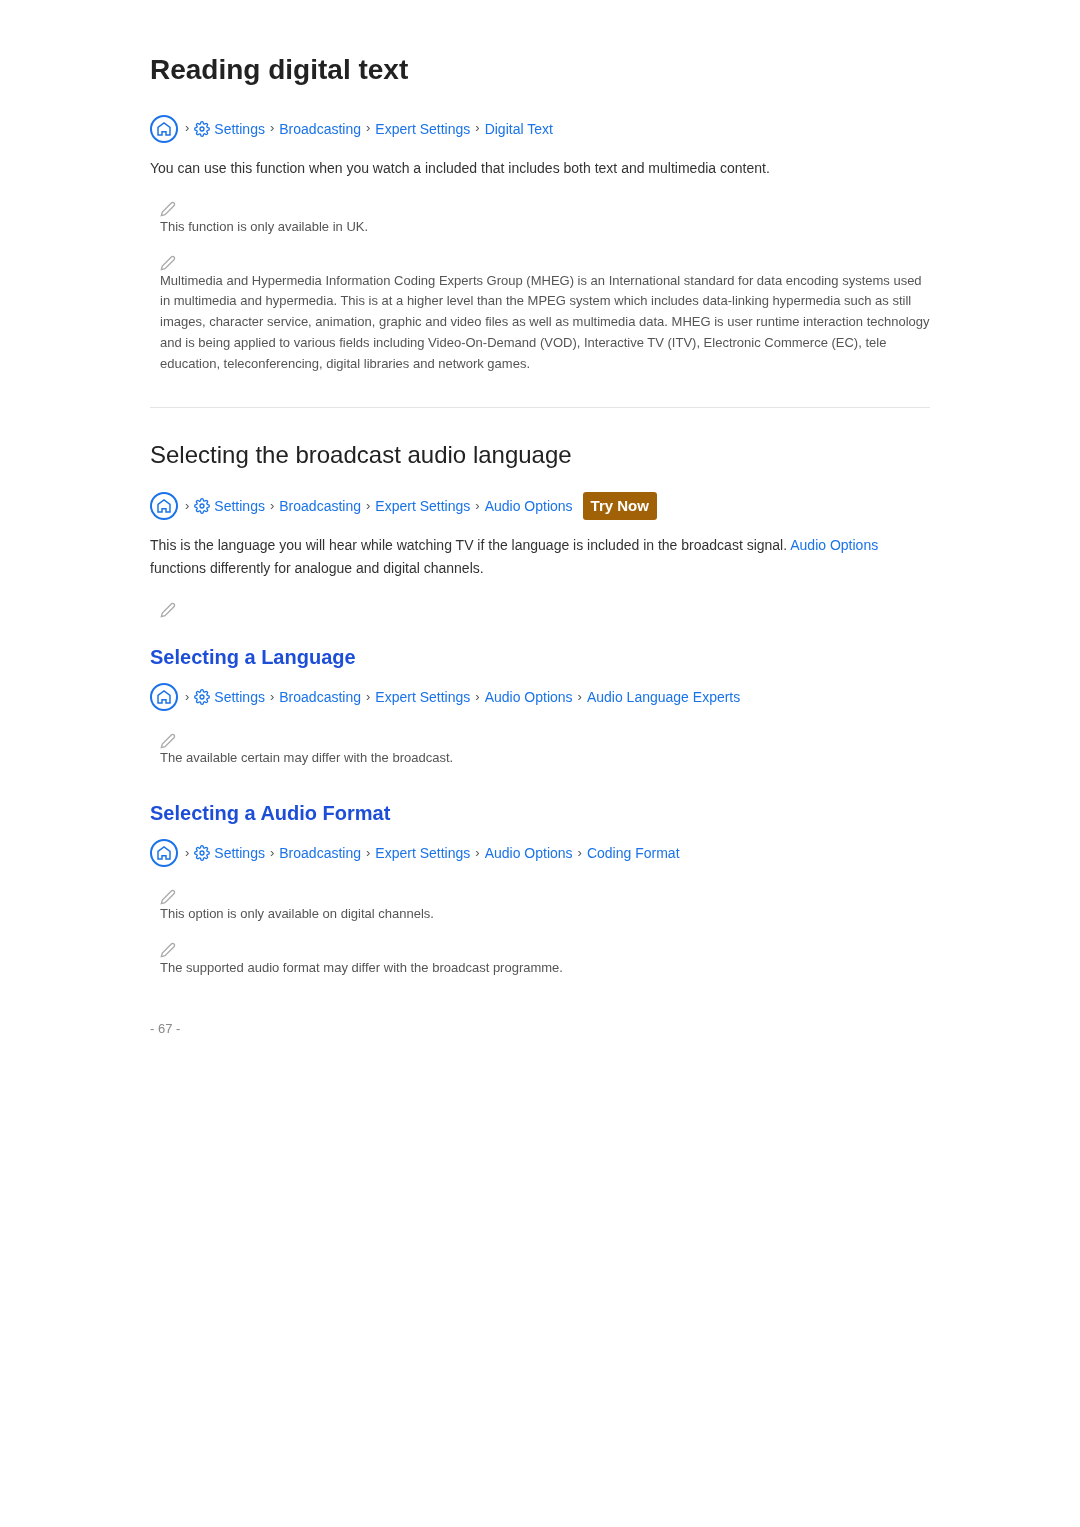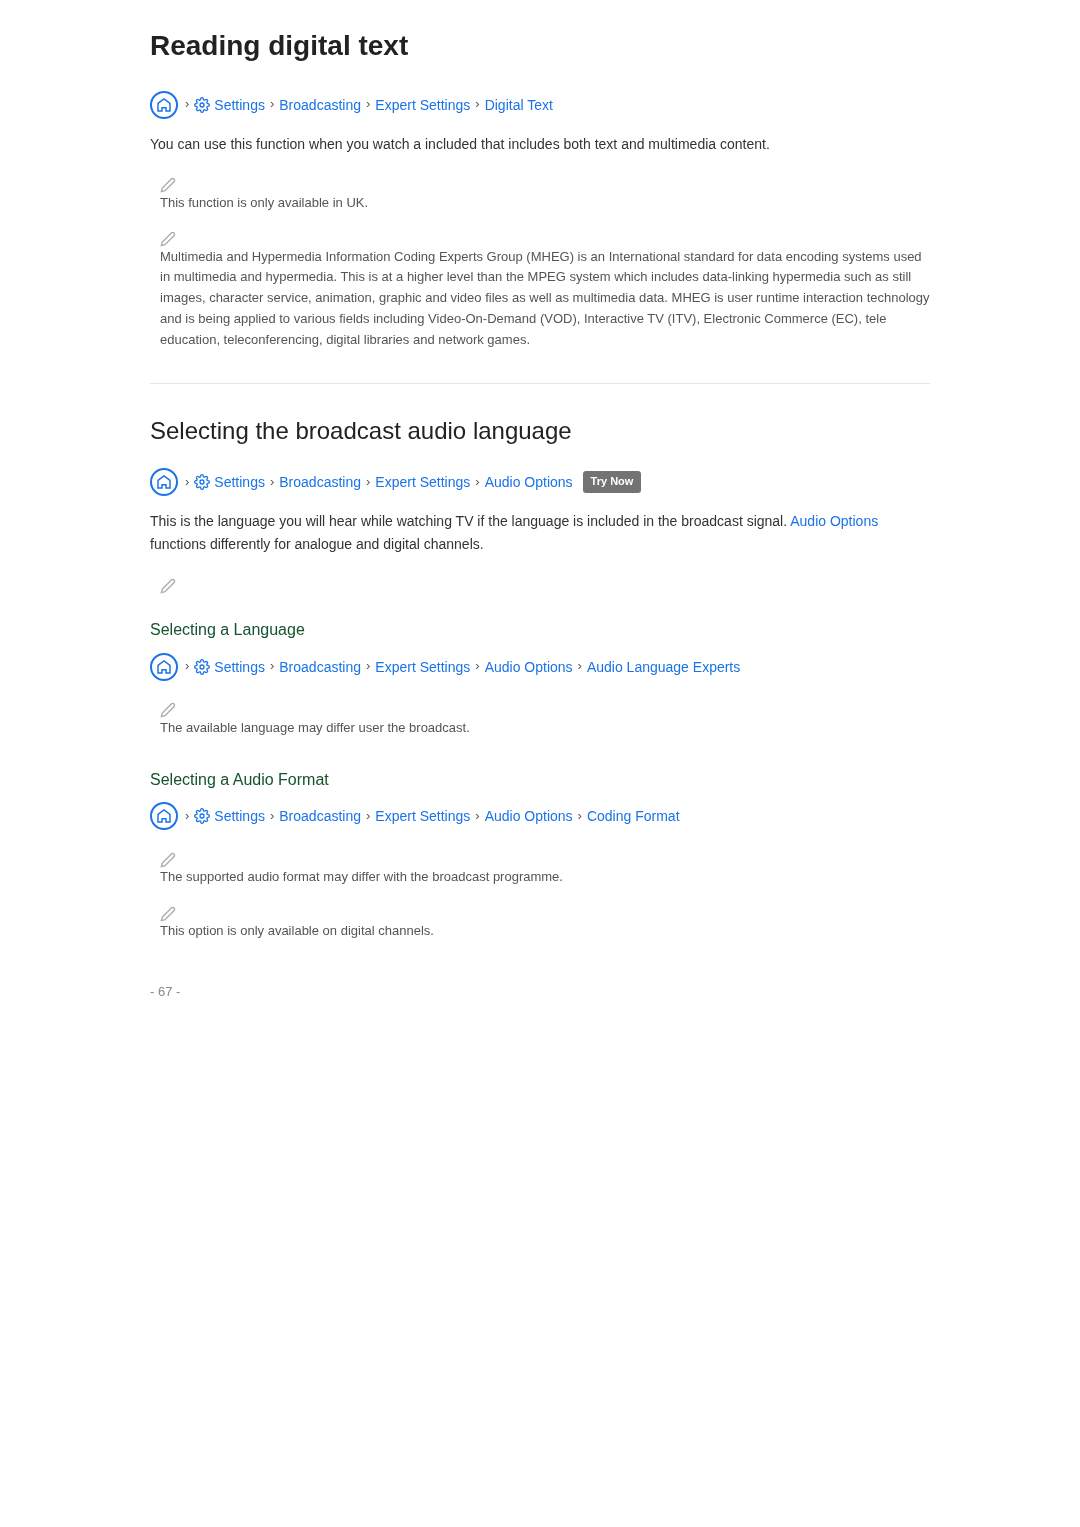--- a/index.html
+++ b/index.html
@@ -5,40 +5,40 @@
     * { margin: 0; padding: 0; box-sizing: border-box; }
     body {
       font-family: 'Segoe UI', Arial, sans-serif;
       background: #ffffff;
       color: #333;
       font-size: 15px;
       line-height: 1.6;
     }
     .page {
       max-width: 900px;
-      margin: 0 auto;
-      padding: 24px 60px 80px 60px;
+      margin: 8px auto;
+      padding: 40px 60px 80px 60px;
     }
     h1 {
       font-size: 28px;
       font-weight: 600;
       color: #222;
       margin-bottom: 22px;
     }
     h2 {
       font-size: 24px;
       font-weight: 400;
       color: #222;
       margin-bottom: 18px;
       margin-top: 10px;
     }
     h3 {
-      font-size: 16px;
-      font-weight: 400;
-      color: #14532d;
+      font-size: 20px;
+      font-weight: 700;
+      color: #1d4ed8;
       margin-bottom: 10px;
       margin-top: 4px;
     }
     .breadcrumb {
       display: flex;
       align-items: center;
       flex-wrap: wrap;
       gap: 4px;
       margin-bottom: 14px;
       font-size: 14px;
@@ -68,23 +68,23 @@
     }
     .breadcrumb .bc-settings-icon {
       display: inline-flex;
       align-items: center;
       justify-content: center;
       font-size: 14px;
       color: #1a73e8;
     }
     .try-now {
       display: inline-block;
-      background: #737373;
+      background: #a16207;
       color: #fff;
-      font-size: 11px;
+      font-size: 15px;
       font-weight: 600;
       padding: 2px 8px;
       border-radius: 3px;
       margin-left: 6px;
       vertical-align: middle;
     }
     .body-text {
       font-size: 14px;
       color: #333;
       margin-bottom: 14px;
@@ -260,21 +260,21 @@
         <span class="sep">›</span>
         <a class="bc-link">Audio Language Experts</a>
       </div>
 
       <div class="note-item">
         <span class="note-icon">
           <svg class="pencil-svg" viewBox="0 0 24 24" fill="none" stroke="#aaa" stroke-width="2">
             <path d="M17 3a2.828 2.828 0 1 1 4 4L7.5 20.5 2 22l1.5-5.5L17 3z"></path>
           </svg>
         </span>
-        <span class="note-text">The available language may differ user the broadcast.</span>
+        <span class="note-text">The available certain may differ with the broadcast.</span>
       </div>
     </div>
 
     <div class="sub-section" style="margin-top:24px;">
       <h3>Selecting a Audio Format</h3>
 
       <div class="breadcrumb">
         <span class="home-icon">
           <svg class="home-svg" viewBox="0 0 24 24" fill="none" stroke="currentColor" stroke-width="2.2">
             <path d="M3 9.5L12 3l9 6.5V21H15v-5h-6v5H3V9.5z"></path>
@@ -297,29 +297,29 @@
         <span class="sep">›</span>
         <a class="bc-link">Coding Format</a>
       </div>
 
       <div class="note-item">
         <span class="note-icon">
           <svg class="pencil-svg" viewBox="0 0 24 24" fill="none" stroke="#aaa" stroke-width="2">
             <path d="M17 3a2.828 2.828 0 1 1 4 4L7.5 20.5 2 22l1.5-5.5L17 3z"></path>
           </svg>
         </span>
-        <span class="note-text">The supported audio format may differ with the broadcast programme.</span>
+        <span class="note-text">This option is only available on digital channels.</span>
       </div>
 
       <div class="note-item">
         <span class="note-icon">
           <svg class="pencil-svg" viewBox="0 0 24 24" fill="none" stroke="#aaa" stroke-width="2">
             <path d="M17 3a2.828 2.828 0 1 1 4 4L7.5 20.5 2 22l1.5-5.5L17 3z"></path>
           </svg>
         </span>
-        <span class="note-text">This option is only available on digital channels.</span>
+        <span class="note-text">The supported audio format may differ with the broadcast programme.</span>
       </div>
     </div>
 
   </div>
 
   <div class="page-num">- 67 -</div>
 </div>
 
 </body></html>

